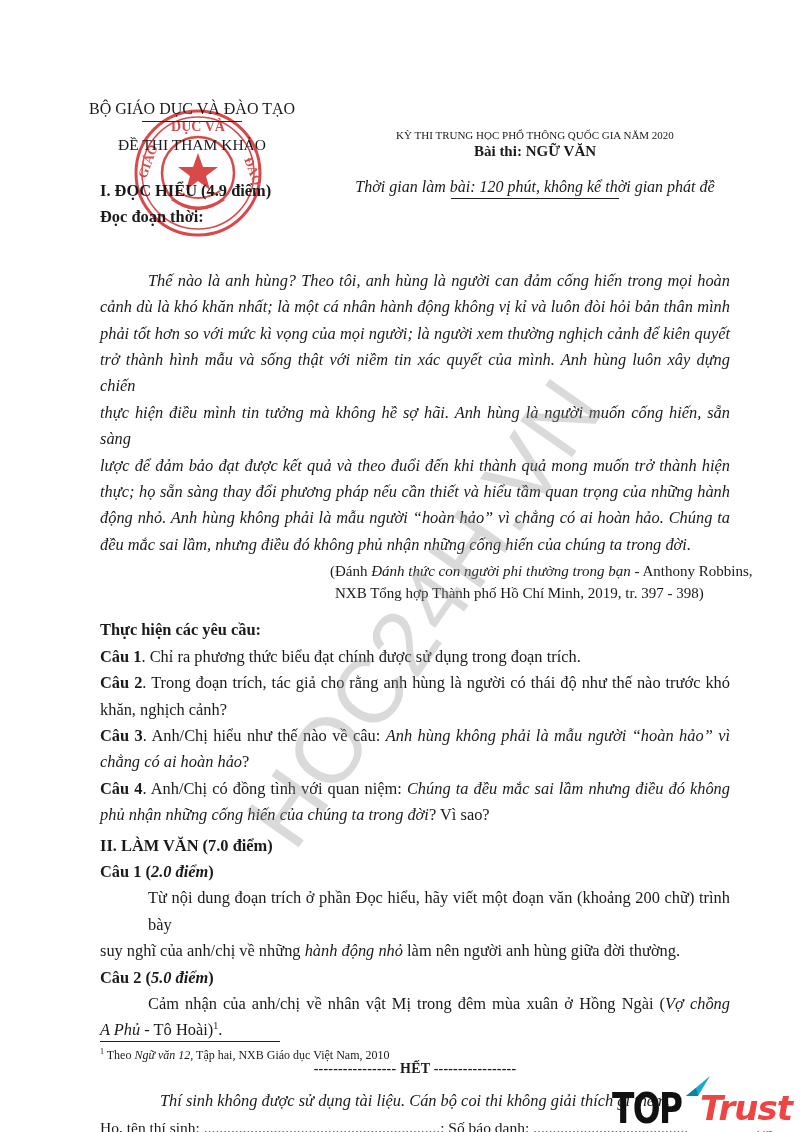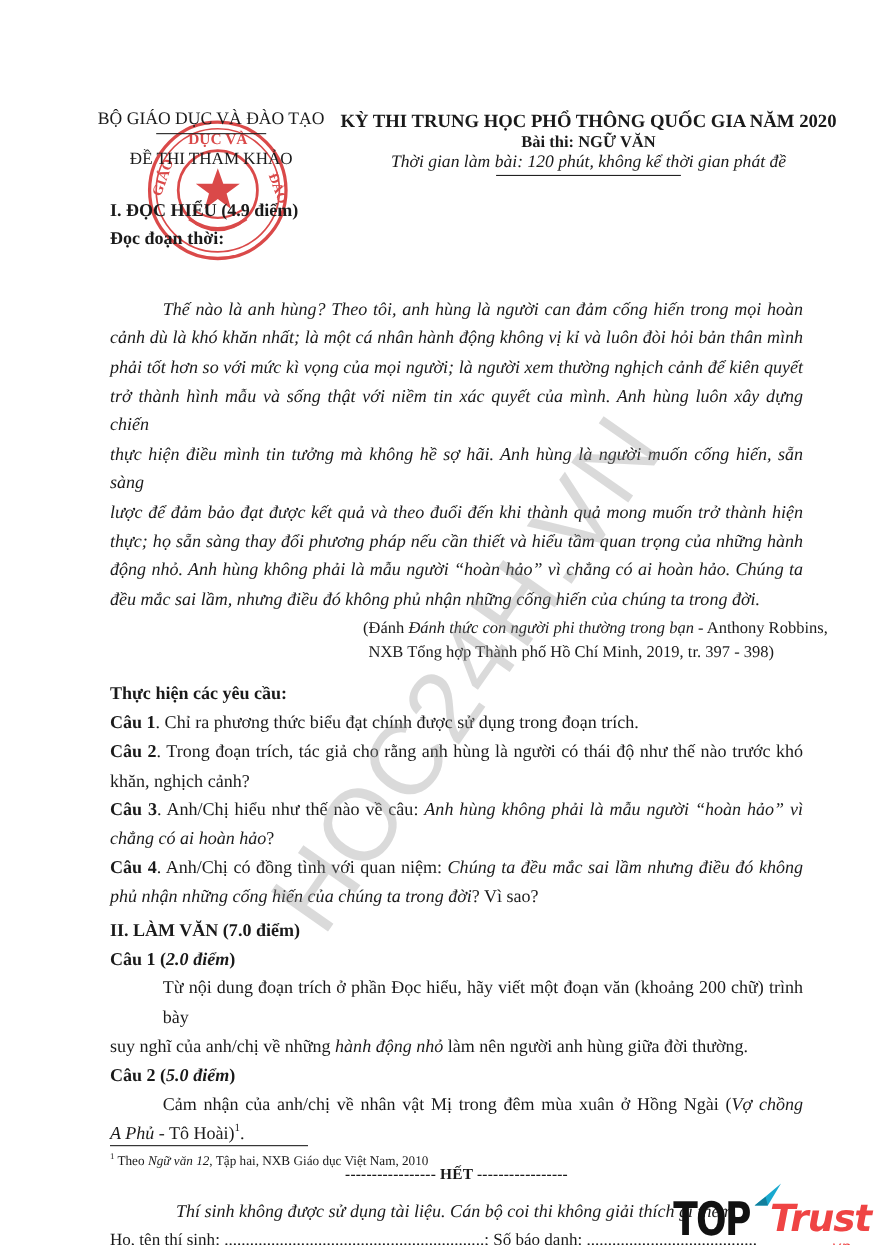--- a/index.html
+++ b/index.html
@@ -11,23 +11,23 @@
   .abs { position: absolute; }
   .page { position: absolute; left: 0; top: 0; width: 800px; height: 1132px; }
 
   
   .hdr-left { left: 72px; top: 100px; width: 240px; text-align: center; }
   .hdr-left .ministry { font-weight: normal; font-size: 16px; white-space: nowrap; }
   .hdr-left .rule { width: 100px; height: 1px; background: #222; margin: 3px auto 0; }
   .hdr-left .exam-type { font-size: 15.5px; margin-top: 14px; white-space: nowrap; }
 
   .hdr-right { left: 300px; top: 100px; width: 470px; text-align: center; }
-  .hdr-right .exam-name { font-weight: bold; font-size: 17px; white-space: nowrap; }
+  .hdr-right .exam-name { font-weight: normal; font-size: 11px; white-space: nowrap; margin-top: 29px; }
   .hdr-right .subject { font-weight: bold; font-size: 15px; margin-top: 2px; }
-  .hdr-right .time { font-style: italic; font-size: 16px; margin-top: 0; white-space: nowrap; }
+  .hdr-right .time { font-style: italic; font-size: 16px; margin-top: 18px; white-space: nowrap; }
   .hdr-right .rule { width: 168px; height: 1px; background: #222; margin: 2px auto 0; }
 
   
   .stamp { left: 132px; top: 107px; width: 132px; height: 132px; opacity: 0.85; }
 
   
   .content { left: 100px; top: 178px; width: 630px; font-size: 16.4px; line-height: 26.4px; }
   .bold { font-weight: bold; }
   .ital { font-style: italic; }
   .line { display: block; white-space: nowrap; }

